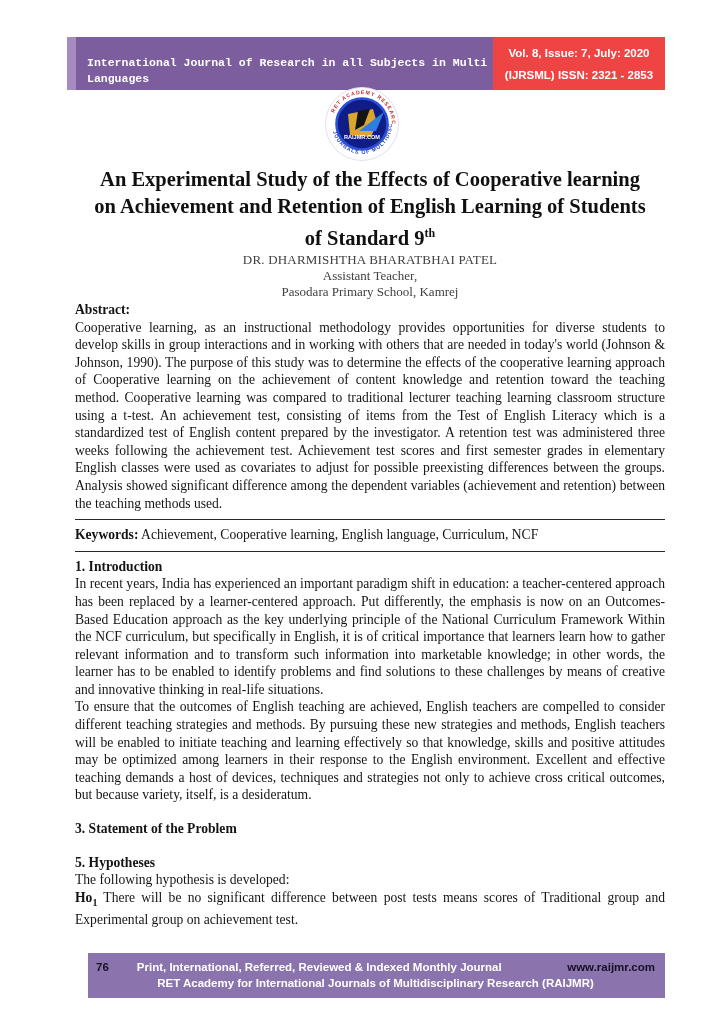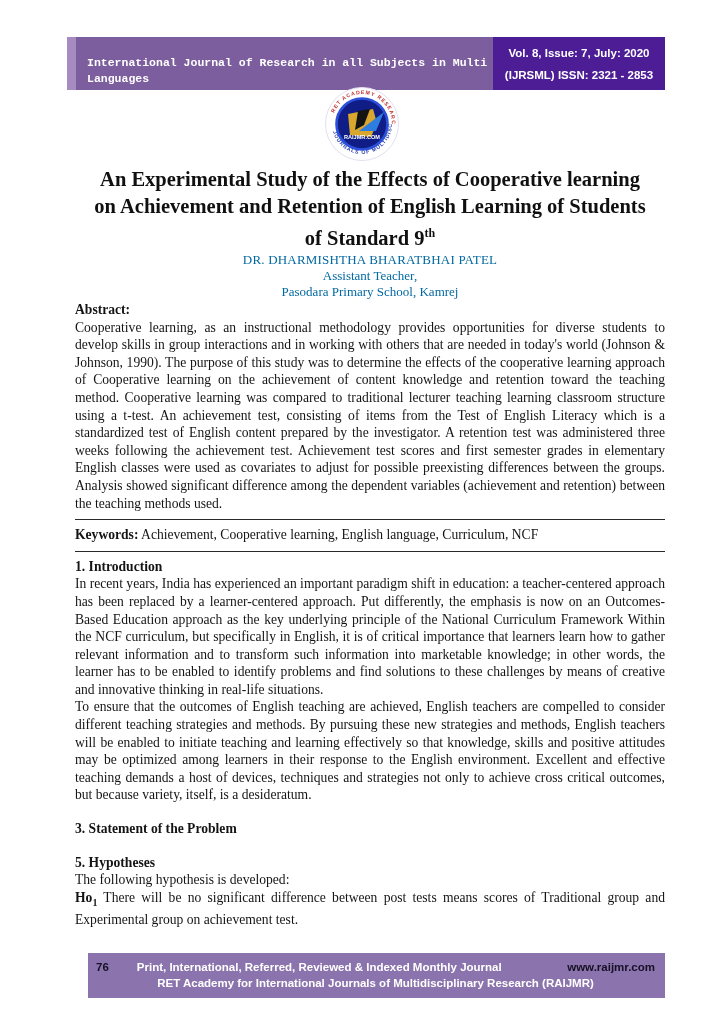--- a/index.html
+++ b/index.html
@@ -12,38 +12,38 @@
   
   .masthead{position:absolute;top:37px;left:67px;right:59px;height:53px;display:flex;}
   .accent-strip{width:9px;background:#a58bc0;}
   .mast-left{
     flex:1;background:#7c5d9e;color:#ffffff;
     font-family:Liberation Mono, monospace;font-weight:bold;font-size:11.5px;
     padding:18px 4px 7px 11px;display:flex;flex-direction:column;justify-content:space-between;
     line-height:1.4;
   }
   .mast-right{
-    width:160px;background:#4c1d95;color:#ffffff;
+    width:160px;background:#ef4444;color:#ffffff;
     font-family:"Liberation Sans", sans-serif;font-weight:bold;font-size:11.5px;
     padding:8px 6px 7px 6px;display:flex;flex-direction:column;justify-content:space-between;
     text-align:center;line-height:1.4;
   }
 
   
   .logo-row{position:absolute;top:87px;left:0;right:0;display:flex;justify-content:center;}
 
   
   .paper-title{
     position:absolute;top:162px;left:70px;right:54px;margin:4px;
     text-align:center;font-size:20.5px;font-weight:bold;line-height:27px;color:#101010;
   }
   .paper-title sup{font-size:12px;}
   .author-block{
     position:absolute;top:252px;left:75px;right:59px;
-    text-align:center;font-size:13px;line-height:16px;color:#0369a1;
+    text-align:center;font-size:13px;line-height:16px;color:#404040;
   }
   .author-name{letter-spacing:.2px;}
 
   
   .main{
     position:absolute;top:301px;left:75px;right:59px;
     font-size:13.6px;line-height:17.6px;text-align:justify;
   }
   .main p{margin:0;}
   .bold{font-weight:bold;}

